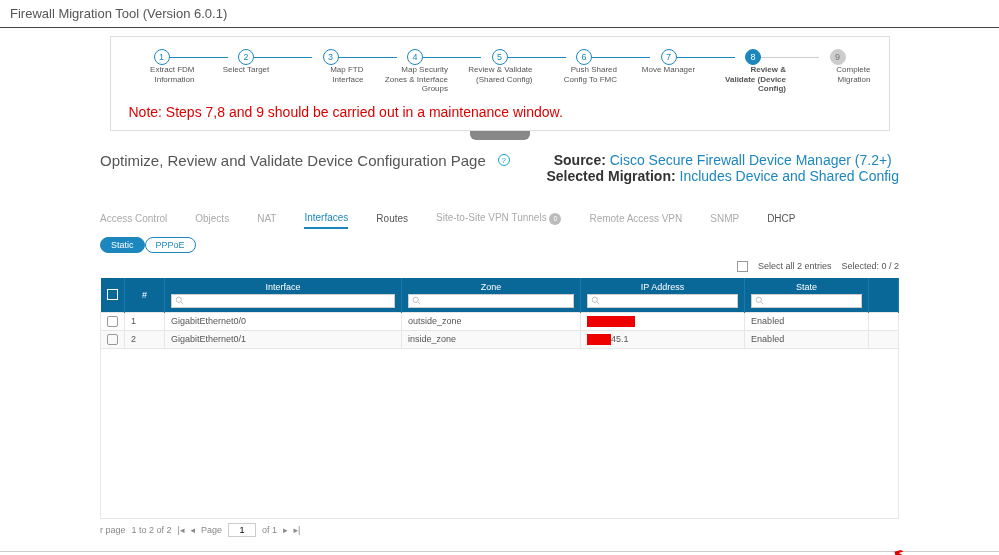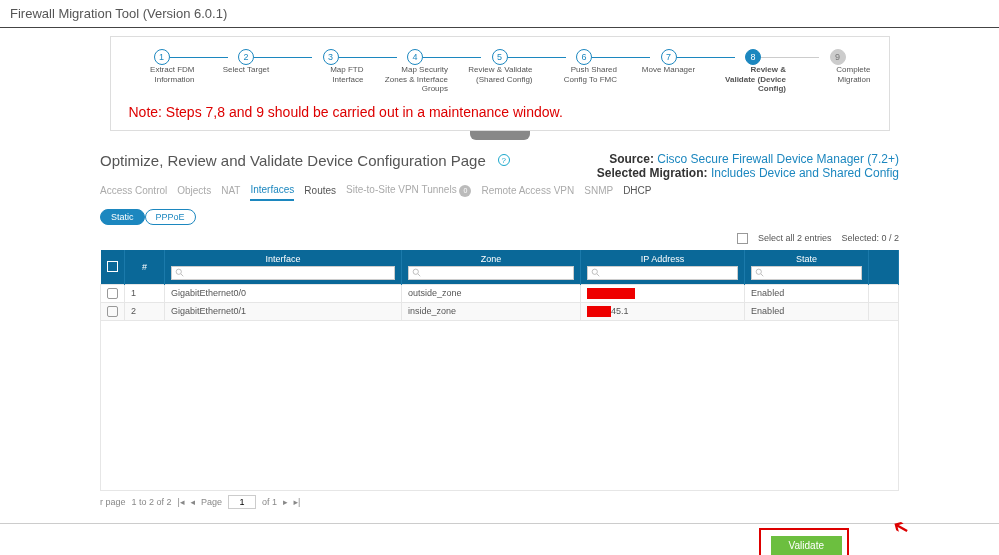--- a/index.html
+++ b/index.html
@@ -15,23 +15,23 @@
   .step-label { font-size:8px; color:#555; margin-top:0; line-height:1.2;text-align:right; }
   .step.active .step-label { font-weight:bold; }
   .line { position:absolute; top:8px; height:1px; background:#1c87bf; z-index:1; width:58px; left:41px;}
   .line.grey { background:#ccc;}
   .note { color:#d00; font-size:14px; margin-top:10px; }
   .tab-handle { width:60px; height:10px; background:#888; border-radius:0 0 6px 6px; margin:-1px auto 0;}
   .content { padding: 6px 100px 0 100px; }
   .title-row { display:flex; justify-content:space-between; align-items:flex-start; margin-top:6px;}
   .page-title { font-size:15px; color:#555; display:flex; align-items:center; gap:12px;}
   .help-icon { width:12px; height:12px; border:1px solid #1ba8cc; color:#1ba8cc; border-radius:50%; font-size:8px; display:inline-flex; align-items:center; justify-content:center;}
-  .meta { text-align:right; font-size:12px; }
+  .meta { text-align:center; font-size:14px; }
   .meta .link { color:#1c87bf; }
-  .tabs { display:flex; gap:10px; margin-top:4px; font-size:10px; color:#aaa; align-items:center; border-bottom:0;}
+  .tabs { display:flex; gap:28px; margin-top:28px; font-size:10px; color:#aaa; align-items:center; border-bottom:0;}
   .tab { padding-bottom:4px; }
   .tab.active { color:#1c87bf; border-bottom:2px solid #1c87bf; }
   .tab.enabled { color:#555;}
   .badge-grey { background:#bbb; color:#fff; border-radius:50%; width:12px; height:12px; display:inline-flex; align-items:center; justify-content:center; font-size:7px;}
   .subtabs { margin-top:8px;}
   .pill { display:inline-block; padding:2px 10px; border:1px solid #1c87bf; border-radius:10px; font-size:9px;}
   .pill.active { background:#1c87bf; color:#fff;text-align:center;}
   .pill.inactive { color:#1c87bf; background:#fff;}
   .controls { display:flex; justify-content:flex-end; align-items:center; margin-top:8px;}
   .left-controls { display:flex; align-items:center; gap:10px; font-size:9px; color:#555;}

